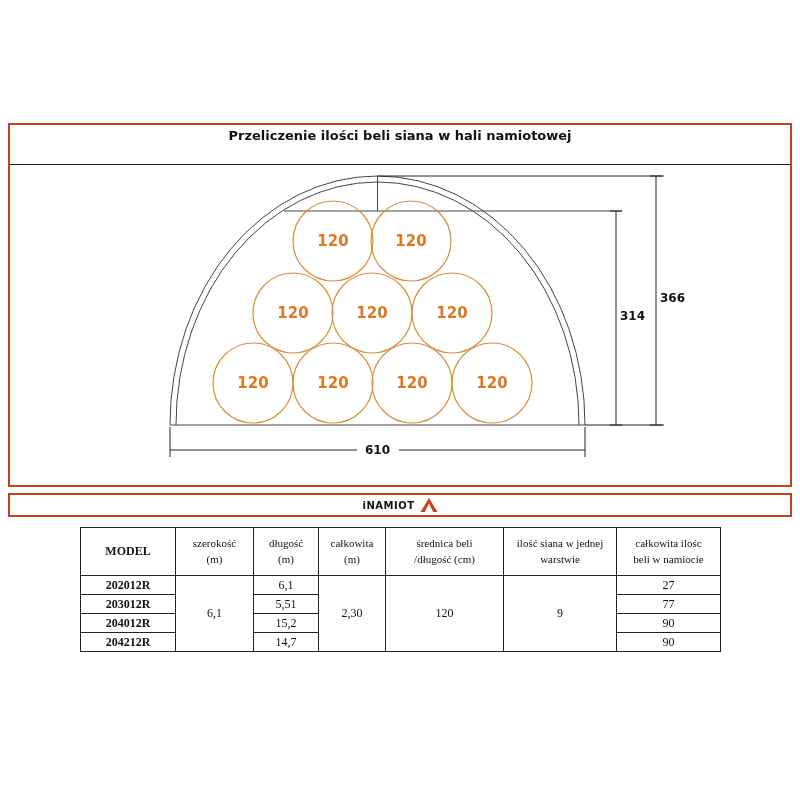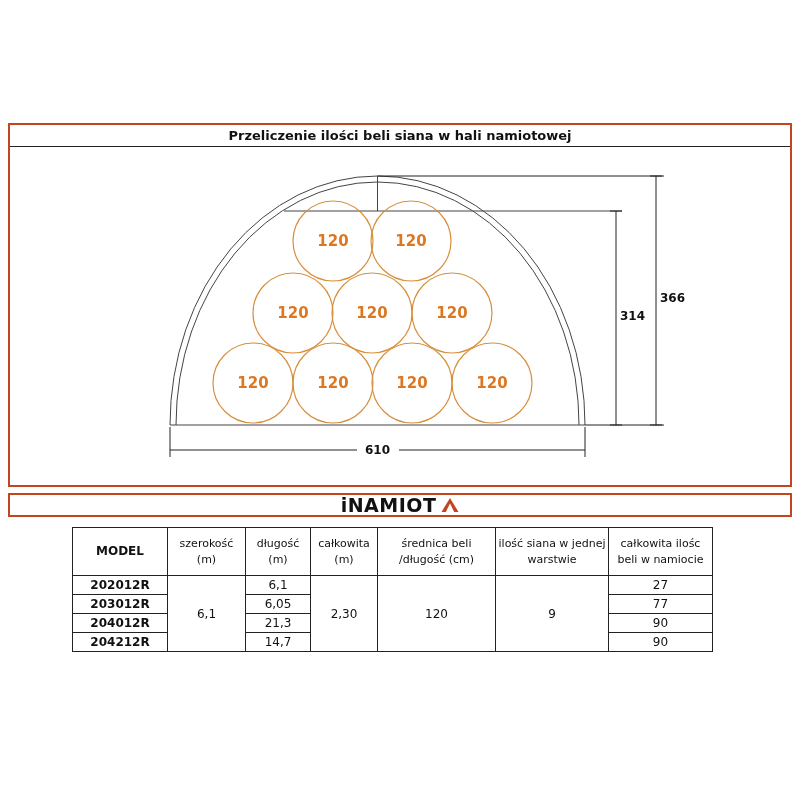--- a/index.html
+++ b/index.html
@@ -7,21 +7,21 @@
   body {
     width:800px; height:800px;
     font-family:"DejaVu Sans","Liberation Sans",sans-serif;
     color:#111;
   }
   .page { position:relative; width:800px; height:800px; background:#fff; overflow:hidden; }
 
   .panel { position:absolute; border:2px solid var(--accent,#c2451f); background:#fff; }
   .main-box { left:8px; top:123px; width:784px; height:364px; }
   .title-row {
-    height:22px; line-height:22px; text-align:center;
+    height:40px; line-height:22px; text-align:center;
     font-weight:bold; font-size:13px; color:#111;
     border-bottom:1px solid #222;
   }
   .diagram-svg { position:absolute; left:0; top:23px; }
 
   .tent-line { fill:none; stroke:#444; stroke-width:1; }
   .bale circle { fill:none; stroke:var(--bale-stroke,#d78f3c); stroke-width:1.2; }
   .bale text {
     fill:var(--bale-text,#dd7722); font-weight:bold; font-size:15px;
     text-anchor:middle; font-family:"DejaVu Sans",sans-serif;
@@ -30,27 +30,28 @@
   .dim text {
     fill:#111; font-weight:bold; font-size:12px;
     font-family:"DejaVu Sans",sans-serif;
   }
   .dim text.mid { text-anchor:middle; }
 
   .logo-box {
     left:8px; top:493px; width:784px; height:24px;
     display:flex; align-items:center; justify-content:center; gap:5px;
   }
-  .logo-text { font-weight:bold; font-size:19px; letter-spacing:0.5px; color:#111; }
+  .logo-text { font-weight:bold; font-size:10px; letter-spacing:0.5px; color:#111; }
   .logo-icon { display:block; }
 
   .spec-table {
-    position:absolute; left:72px; top:527px;
+    position:absolute; left:80px; top:527px;
     border-collapse:collapse; table-layout:fixed; width:640px;
     background:#fff;
+    font-family:Liberation Serif, serif;
   }
   .spec-table th, .spec-table td {
     border:1px solid #222; text-align:center; vertical-align:middle;
     overflow:hidden;
   }
   .spec-table th {
     font-size:11px; font-weight:normal; white-space:pre-line;
     height:48px; padding:2px; line-height:1.4; color:#111;
   }
   .spec-table th.model-h { font-weight:bold; font-size:12px; }
@@ -180,26 +181,26 @@
       <td class="model">202012R</td>
       <td rowspan="4">6,1</td>
       <td>6,1</td>
       <td rowspan="4">2,30</td>
       <td rowspan="4">120</td>
       <td rowspan="4">9</td>
       <td>27</td>
     </tr>
     <tr>
       <td class="model">203012R</td>
-      <td>6,05</td>
+      <td>5,51</td>
       <td>77</td>
     </tr>
     <tr>
       <td class="model">204012R</td>
-      <td>21,3</td>
+      <td>15,2</td>
       <td>90</td>
     </tr>
     <tr>
       <td class="model">204212R</td>
       <td>14,7</td>
       <td>90</td>
     </tr>
   </tbody>
     </table>
 

